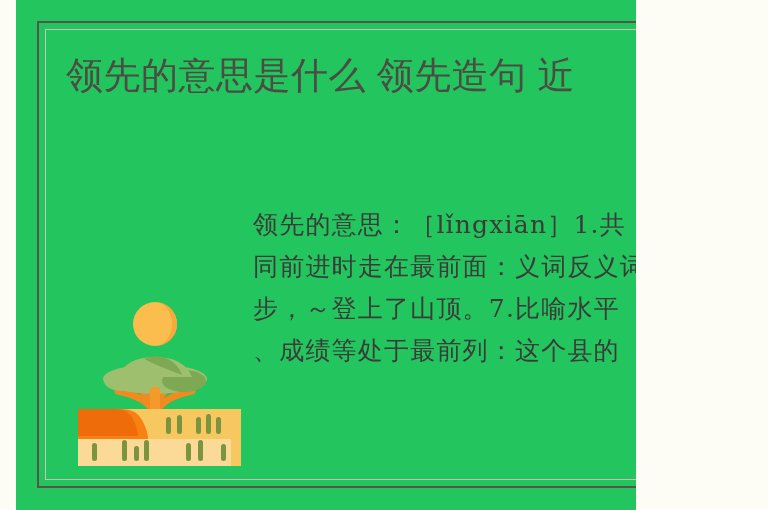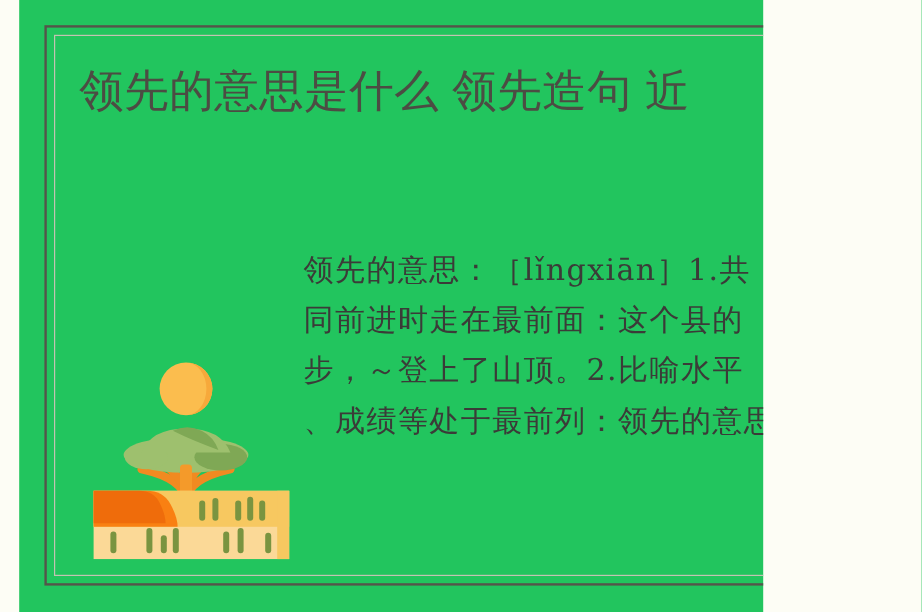--- a/index.html
+++ b/index.html
@@ -162,19 +162,19 @@
           <rect x="68" y="149" width="5" height="21" rx="2.5"></rect>
           <rect x="110" y="152" width="5" height="18" rx="2.5"></rect>
           <rect x="122" y="149" width="5" height="21" rx="2.5"></rect>
           <rect x="145" y="153" width="5" height="17" rx="2.5"></rect>
         </g>
       </svg>
     </div>
 
     <div class="body-text">
       <div class="body-line"> 领先的意思：［lǐngxiān］1.共</div>
-      <div class="body-line">同前进时走在最前面：这个县的</div>
-      <div class="body-line">步，～登上了山顶。2.比喻水平</div>
-      <div class="body-line">、成绩等处于最前列：领先的意思</div>
+      <div class="body-line">同前进时走在最前面：义词反义词</div>
+      <div class="body-line">步，～登上了山顶。7.比喻水平</div>
+      <div class="body-line">、成绩等处于最前列：这个县的</div>
     </div>
 
   </div>
 </div>
 
 </body></html>

